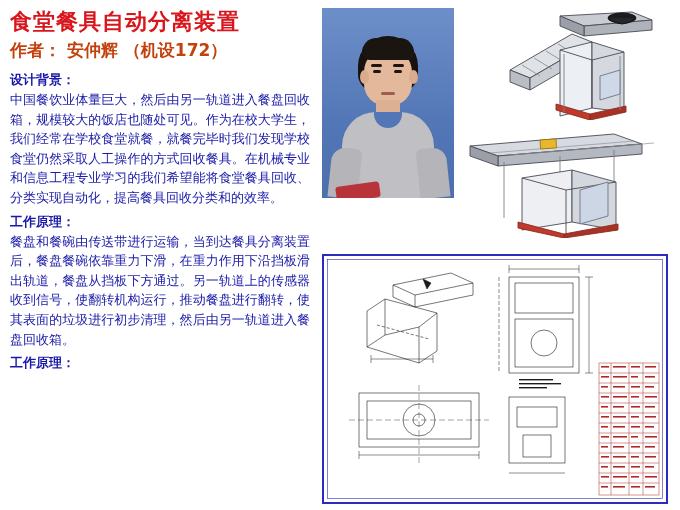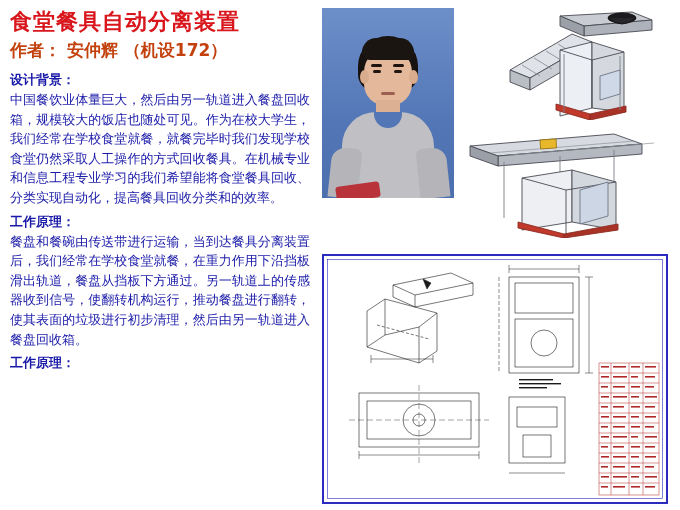--- a/index.html
+++ b/index.html
@@ -253,21 +253,21 @@
 <div class="poster">
 
   <div class="left-col">
     <div class="poster-title">食堂餐具自动分离装置</div>
     <div class="poster-author">作者： 安仲辉 （机设172）</div>
 
     <div class="section-heading">设计背景：</div>
     <div class="section-body">中国餐饮业体量巨大，然后由另一轨道进入餐盘回收箱，规模较大的饭店也随处可见。作为在校大学生，我们经常在学校食堂就餐，就餐完毕时我们发现学校食堂仍然采取人工操作的方式回收餐具。在机械专业和信息工程专业学习的我们希望能将食堂餐具回收、分类实现自动化，提高餐具回收分类和的效率。</div>
 
     <div class="section-heading">工作原理：</div>
-    <div class="section-body">餐盘和餐碗由传送带进行运输，当到达餐具分离装置后，我们经常在学校食堂就餐，在重力作用下沿挡板滑出轨道，餐盘从挡板下方通过。另一轨道上的传感器收到信号，使翻转机构运行，推动餐盘进行翻转，使其表面的垃圾进行初步清理，然后由另一轨道进入餐盘回收箱。</div>
+    <div class="section-body">餐盘和餐碗由传送带进行运输，当到达餐具分离装置后，餐盘餐碗依靠重力下滑，在重力作用下沿挡板滑出轨道，餐盘从挡板下方通过。另一轨道上的传感器收到信号，使翻转机构运行，推动餐盘进行翻转，使其表面的垃圾进行初步清理，然后由另一轨道进入餐盘回收箱。</div>
 
     <div class="section-heading">工作原理：</div>
   </div>
 
   <div class="right-col">
 
     <div class="top-row">
 
       <div class="photo-frame">
         <div class="photo-bg"></div>

